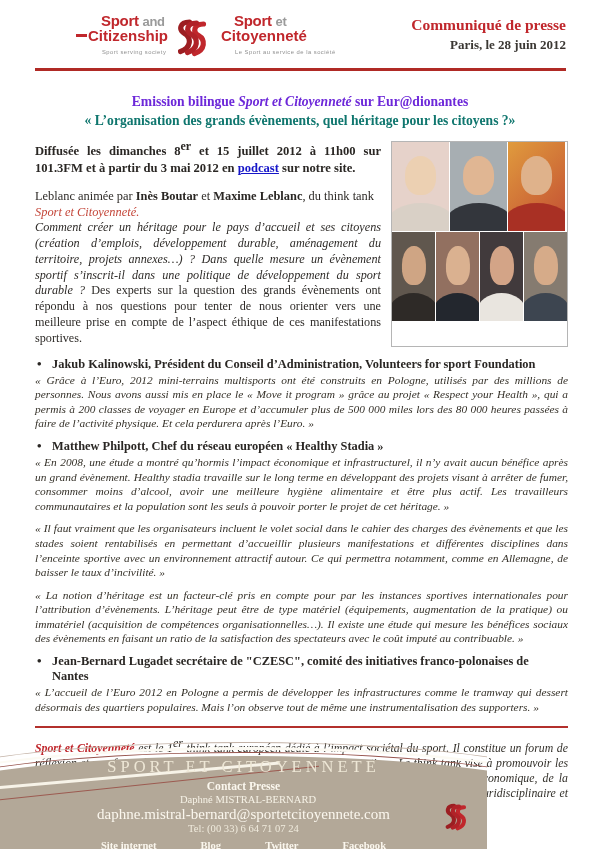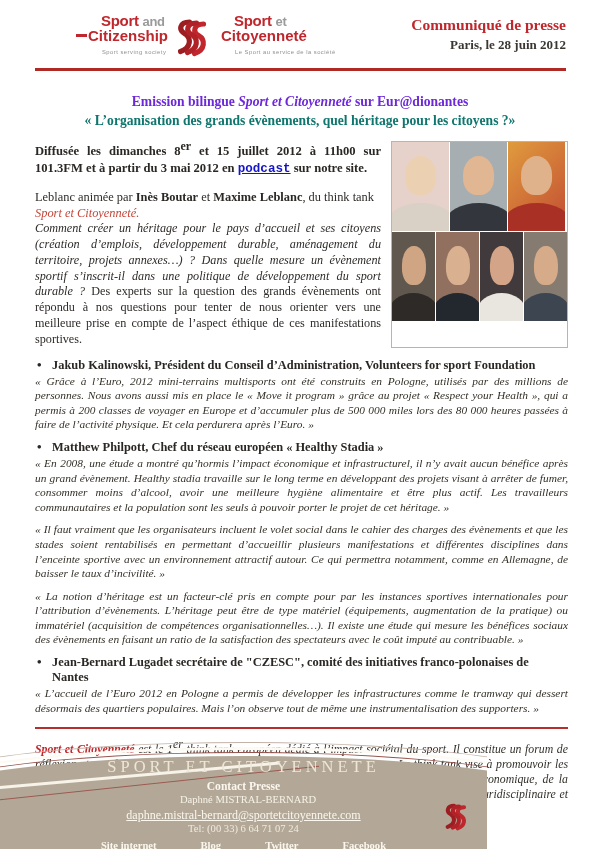--- a/index.html
+++ b/index.html
@@ -22,21 +22,21 @@
   
   .title{margin-top:12px;text-align:center;font-weight:bold;font-size:13.6px;line-height:15.5px;}
   .title .t1{color:#6d28d9;}
   .title .t2{color:#0f766e;margin-top:3px;font-family:Liberation Serif, serif;}
   .it{font-style:italic;}
   
   .content{padding:0 32px 0 35px;}
   .intro-row{display:flex;margin-top:10px;}
   .intro-left{width:358px;}
   .broadcast{font-weight:bold;font-size:12.6px;line-height:17px;text-align:justify;color:#2a2724;}
-  .link-blue{color:#1515c8;text-decoration:underline;cursor:pointer;font-family:Liberation Mono, monospace;}
+  .link-blue{color:#1515c8;text-decoration:underline;cursor:pointer;}
   .hosts{margin-top:11px;font-size:12.4px;line-height:16px;}
   .hosts b{color:#2a2724;}
   .thinktank{color:#c4473a;font-style:italic;font-size:12.4px;line-height:16px;}
   .desc{font-size:12.2px;line-height:15.8px;text-align:justify;margin-top:0px;}
   .photos{width:175px;margin-left:10px;margin-top:3px;border:1px solid #b5b5b5;background:#fff;}
   .prow{display:flex;}
   .prow + .prow{margin-top:1px;}
   .ph{position:relative;overflow:hidden;height:89px;}
   .prow1 .ph{width:57px;}
   .prow1 .ph + .ph{margin-left:1px;}
@@ -71,21 +71,21 @@
   .f-line-r2{top:7px;border-top:1.2px solid #c3b2a6;}
   .f-line-w{top:12px;border-top:3px solid #fcfaf3;}
   .f-line-r{top:17px;border-top:1.6px solid #96524a;}
   .f-bg{top:21px;background:#b3a898;}
   .f-x1{position:absolute;left:-30px;top:40px;width:310px;height:2.6px;background:#f7f3e8;transform:rotate(-5deg);}
   .f-x2{position:absolute;left:-30px;top:49px;width:350px;height:1.4px;background:#9c5a50;transform:rotate(-6deg);}
   .f-content{position:relative;text-align:center;padding-top:22px;color:#fbf7ee;}
   .f-org{font-size:16.5px;letter-spacing:4px;color:#eee7d6;}
   .f-contact{font-weight:bold;font-size:11.6px;margin-top:3px;}
   .f-name{font-size:10.6px;margin-top:1px;color:#f6f2e6;padding-left:9px;}
-  .f-email{font-size:12px;text-decoration:underline;color:#fbf7ee;cursor:pointer;}
+  .f-email{font-size:15px;color:#fbf7ee;cursor:pointer;}
   .f-tel{font-size:10.6px;color:#f0ebdd;}
   .f-links{display:flex;justify-content:center;gap:44px;margin-top:6px;font-weight:bold;font-size:10.6px;}
   .f-links span{text-decoration:underline;cursor:pointer;}
   .f-sss{position:absolute;right:16px;bottom:12px;}
 </style>
 </head>
 <body>
 
 <div class="header">
   <div class="logo-dash"></div>

